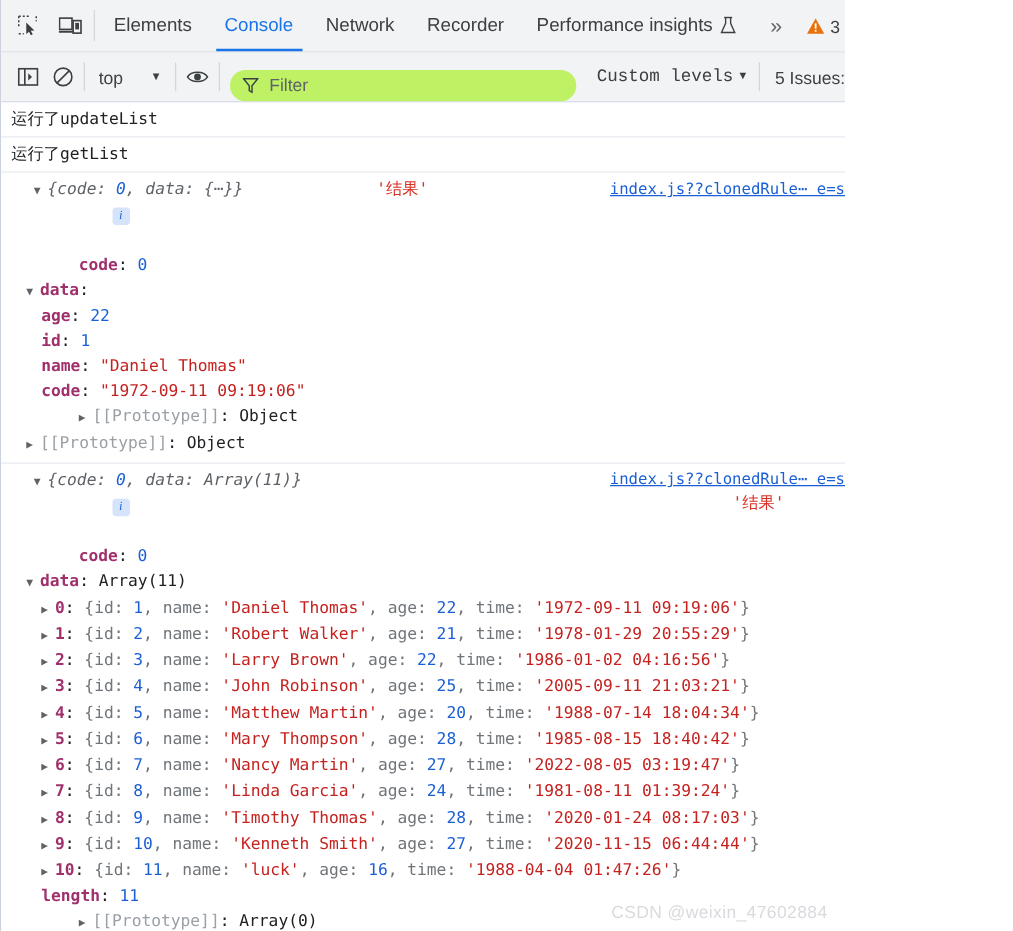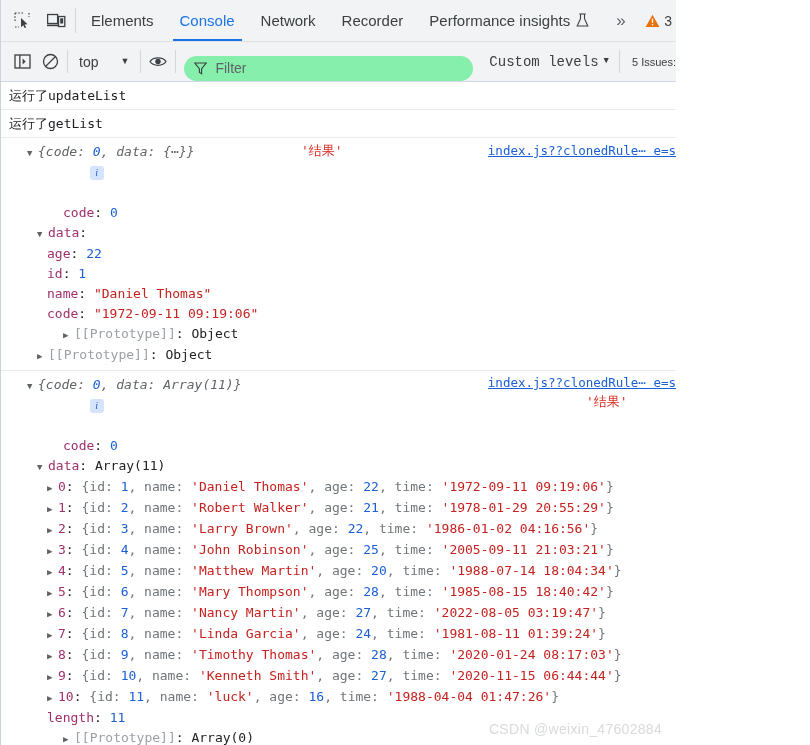--- a/index.html
+++ b/index.html
@@ -100,39 +100,39 @@
   .ctx-select {
     display: flex; align-items: center; gap: 22px;
     font-size: 14px; color: #3c4043;
     padding: 0 7px;
     height: 24px;
   }
   .caret { font-size: 9px; color: #3c4043; line-height: 1; }
   .filter-box {
     flex: 1;
     height: 25px;
-    background: #86efac;
+    background: #bef264;
     border-radius: 13px;
     display: flex; align-items: center;
     padding: 0 10px;
     gap: 8px;
     margin: 13px 8px 0 4px;
     max-width: 392px;
     text-align: center;
   }
   .filter-ph { font-size: 14px; color: #5f6368; }
   .levels {
     display: flex; align-items: center; gap: 5px;
     font-size: 14px; color: #3c4043;
     padding: 0 6px;
     margin-left: auto;
     font-family: Liberation Mono, monospace;
   }
   .issues {
-    font-size: 11px; color: #3c4043;
+    font-size: 14px; color: #3c4043;
     padding-left: 8px;
     white-space: nowrap;
     overflow: hidden;
   }
 
   
   .console {
     flex: 1;
     overflow: hidden;
     background: #fff;
@@ -190,44 +190,44 @@
     width: 11px;
     color: #5f6368;
     font-size: 9px;
     text-align: left;
   }
   .tri.open::before { content: "\25BC"; }
   .tri.closed::before { content: "\25B6"; }
 
   .preview { font-style: italic; color: #5f6368; text-align: center; }
   .p-num-i { font-style: italic; color: #1a5fd6; }
-  .key { color: #a0306c; font-weight: normal; }
+  .key { color: #a0306c; font-weight: bold; }
   .key-proto { color: #9aa0a6; }
   .num { color: #1a5fd6; }
   .str { color: #c5221f; }
   .plain { color: #202124; }
   .gray { color: #70757a; }
   .ibadge {
     display: inline-block;
     width: 14px; height: 14px;
     background: #d6e4fb;
     color: #1a5fd6;
     border-radius: 3px;
     font-size: 10px;
     font-style: italic;
     text-align: center;
     line-height: 14px;
     vertical-align: 1px;
     font-family: "Liberation Serif", serif;
   }
 
   .ind1 { padding-left: 26px; }
-  .ind2 { padding-left: 36px; }
+  .ind2 { padding-left: 20px; }
   .ind3 { padding-left: 62px; }
-  .ind4 { padding-left: 46px; }
+  .ind4 { padding-left: 32px; }
 
   .watermark {
     position: absolute;
     right: 14px; bottom: 8px;
     color: #d8dadd;
     font-size: 14px;
     font-family: Liberation Sans, sans-serif;
     letter-spacing: 0.3px;
   }
   svg { display: block; }

